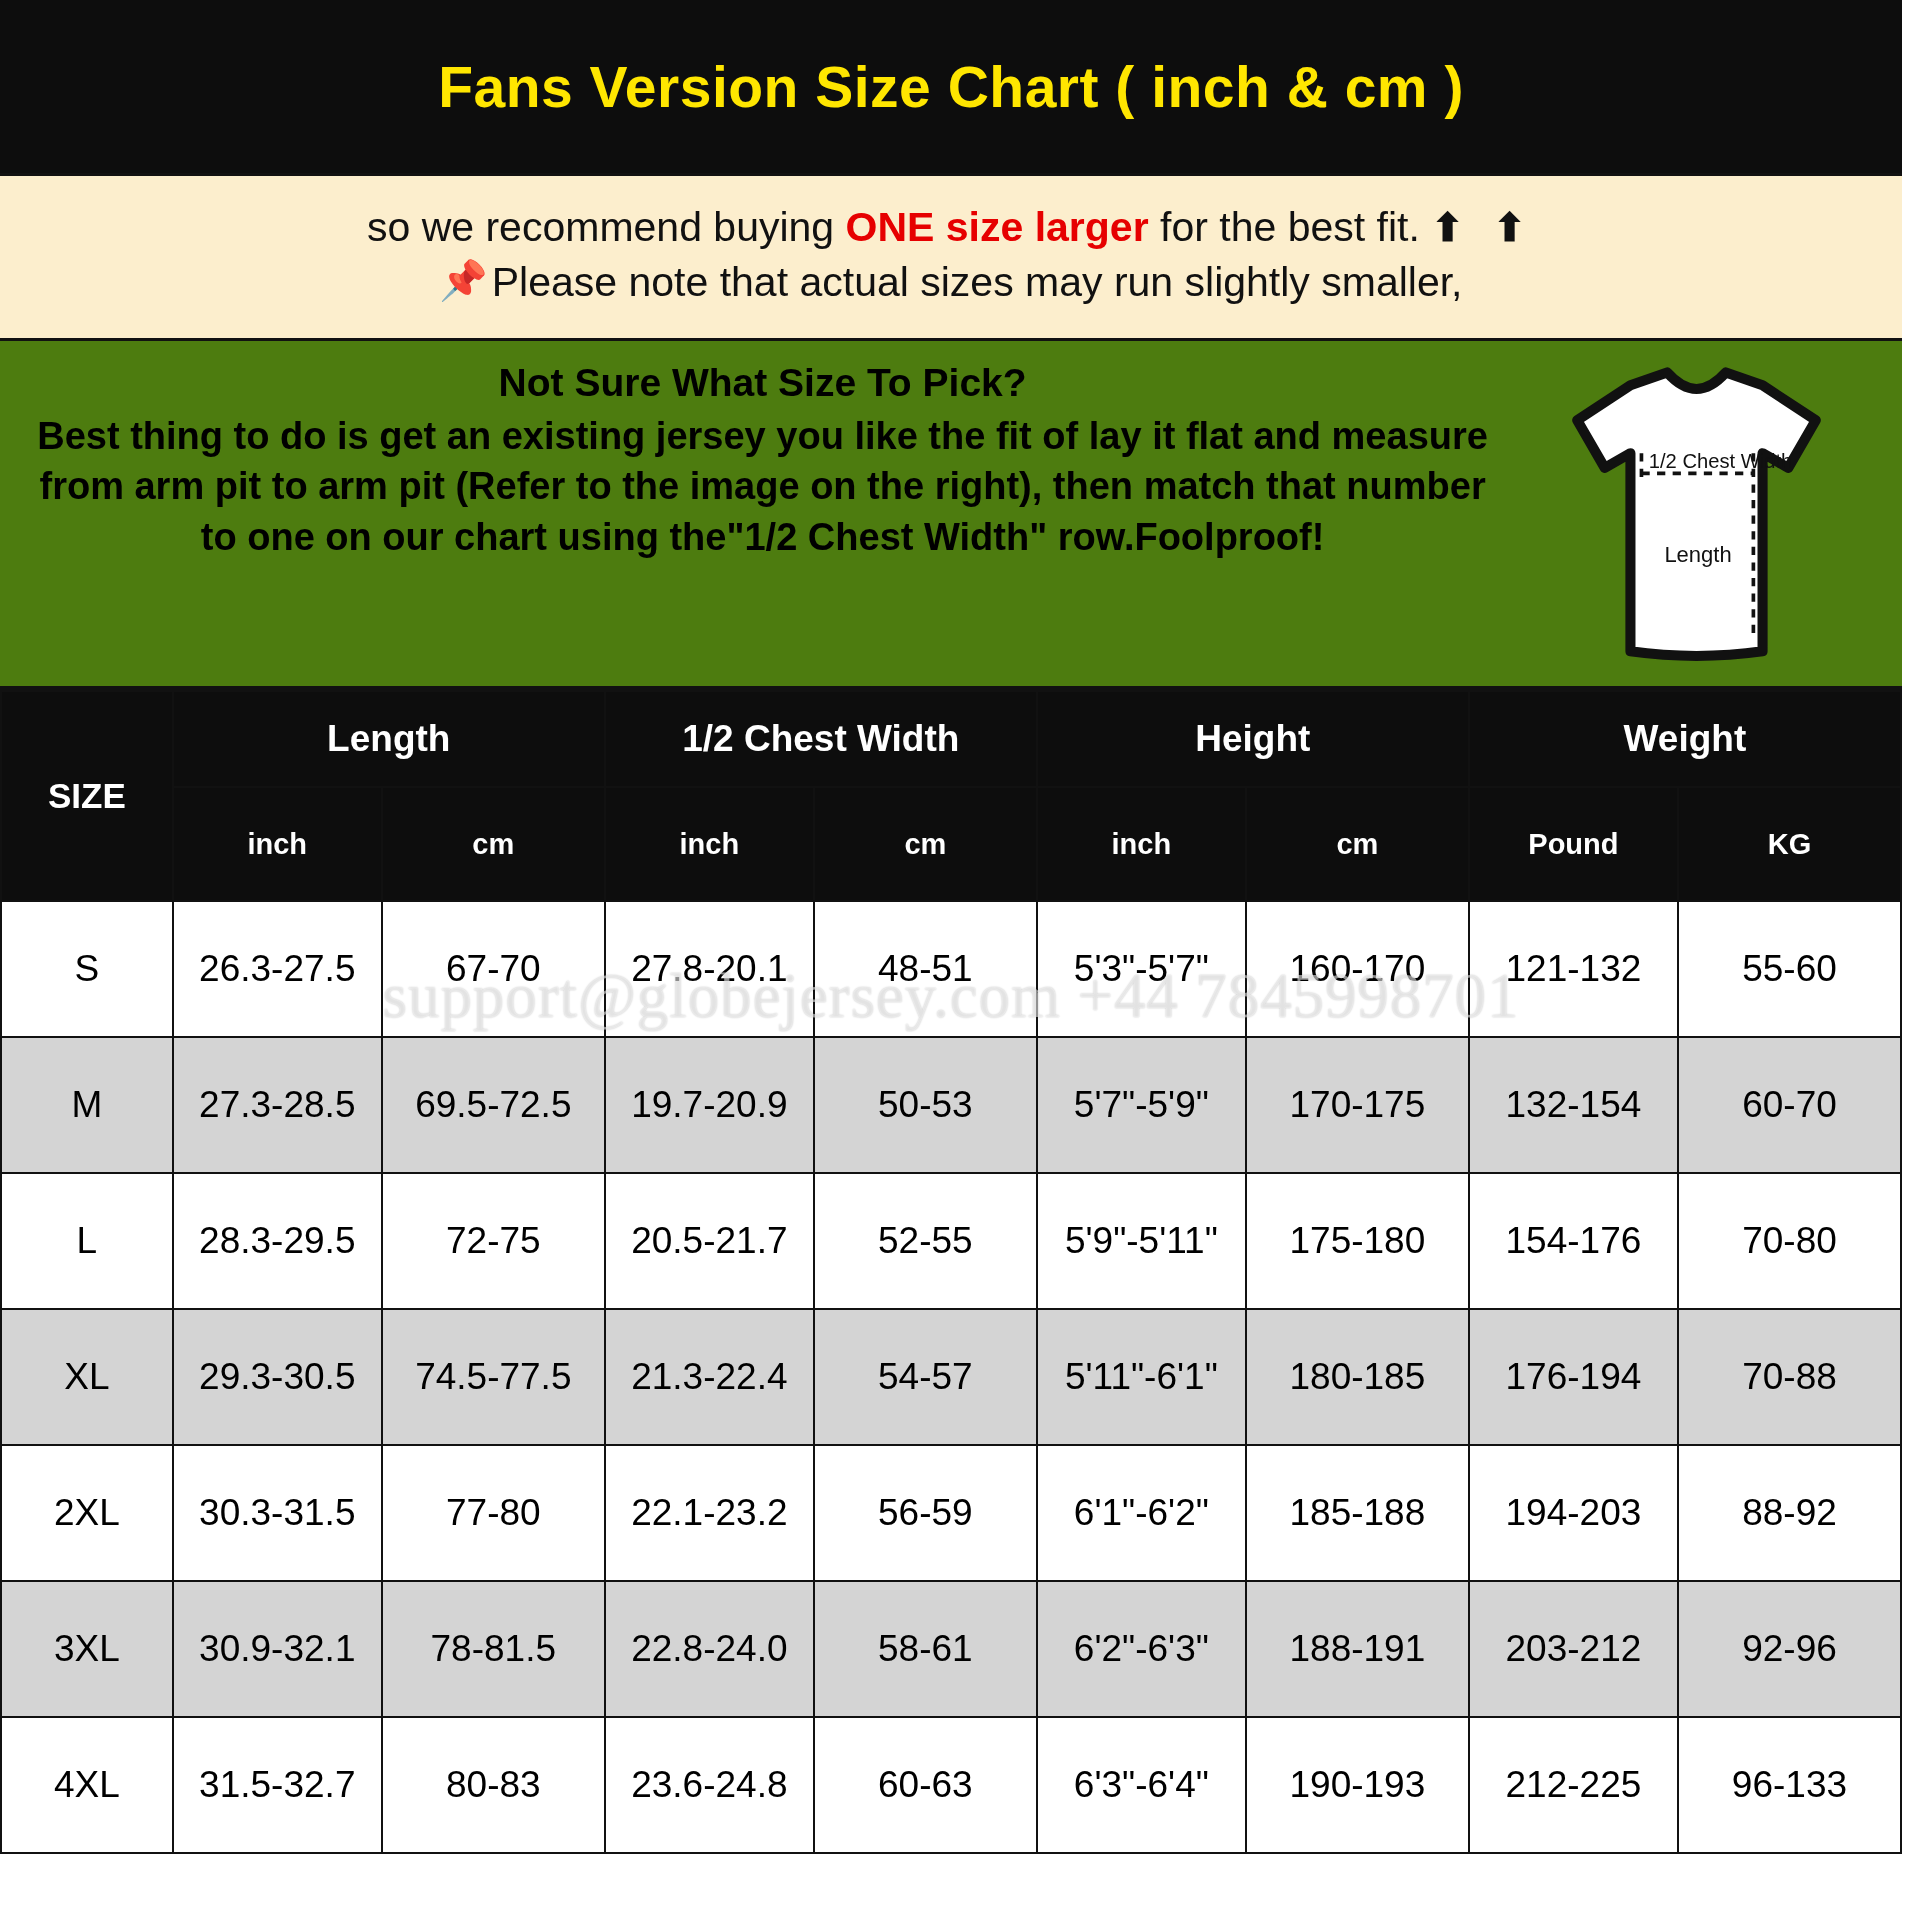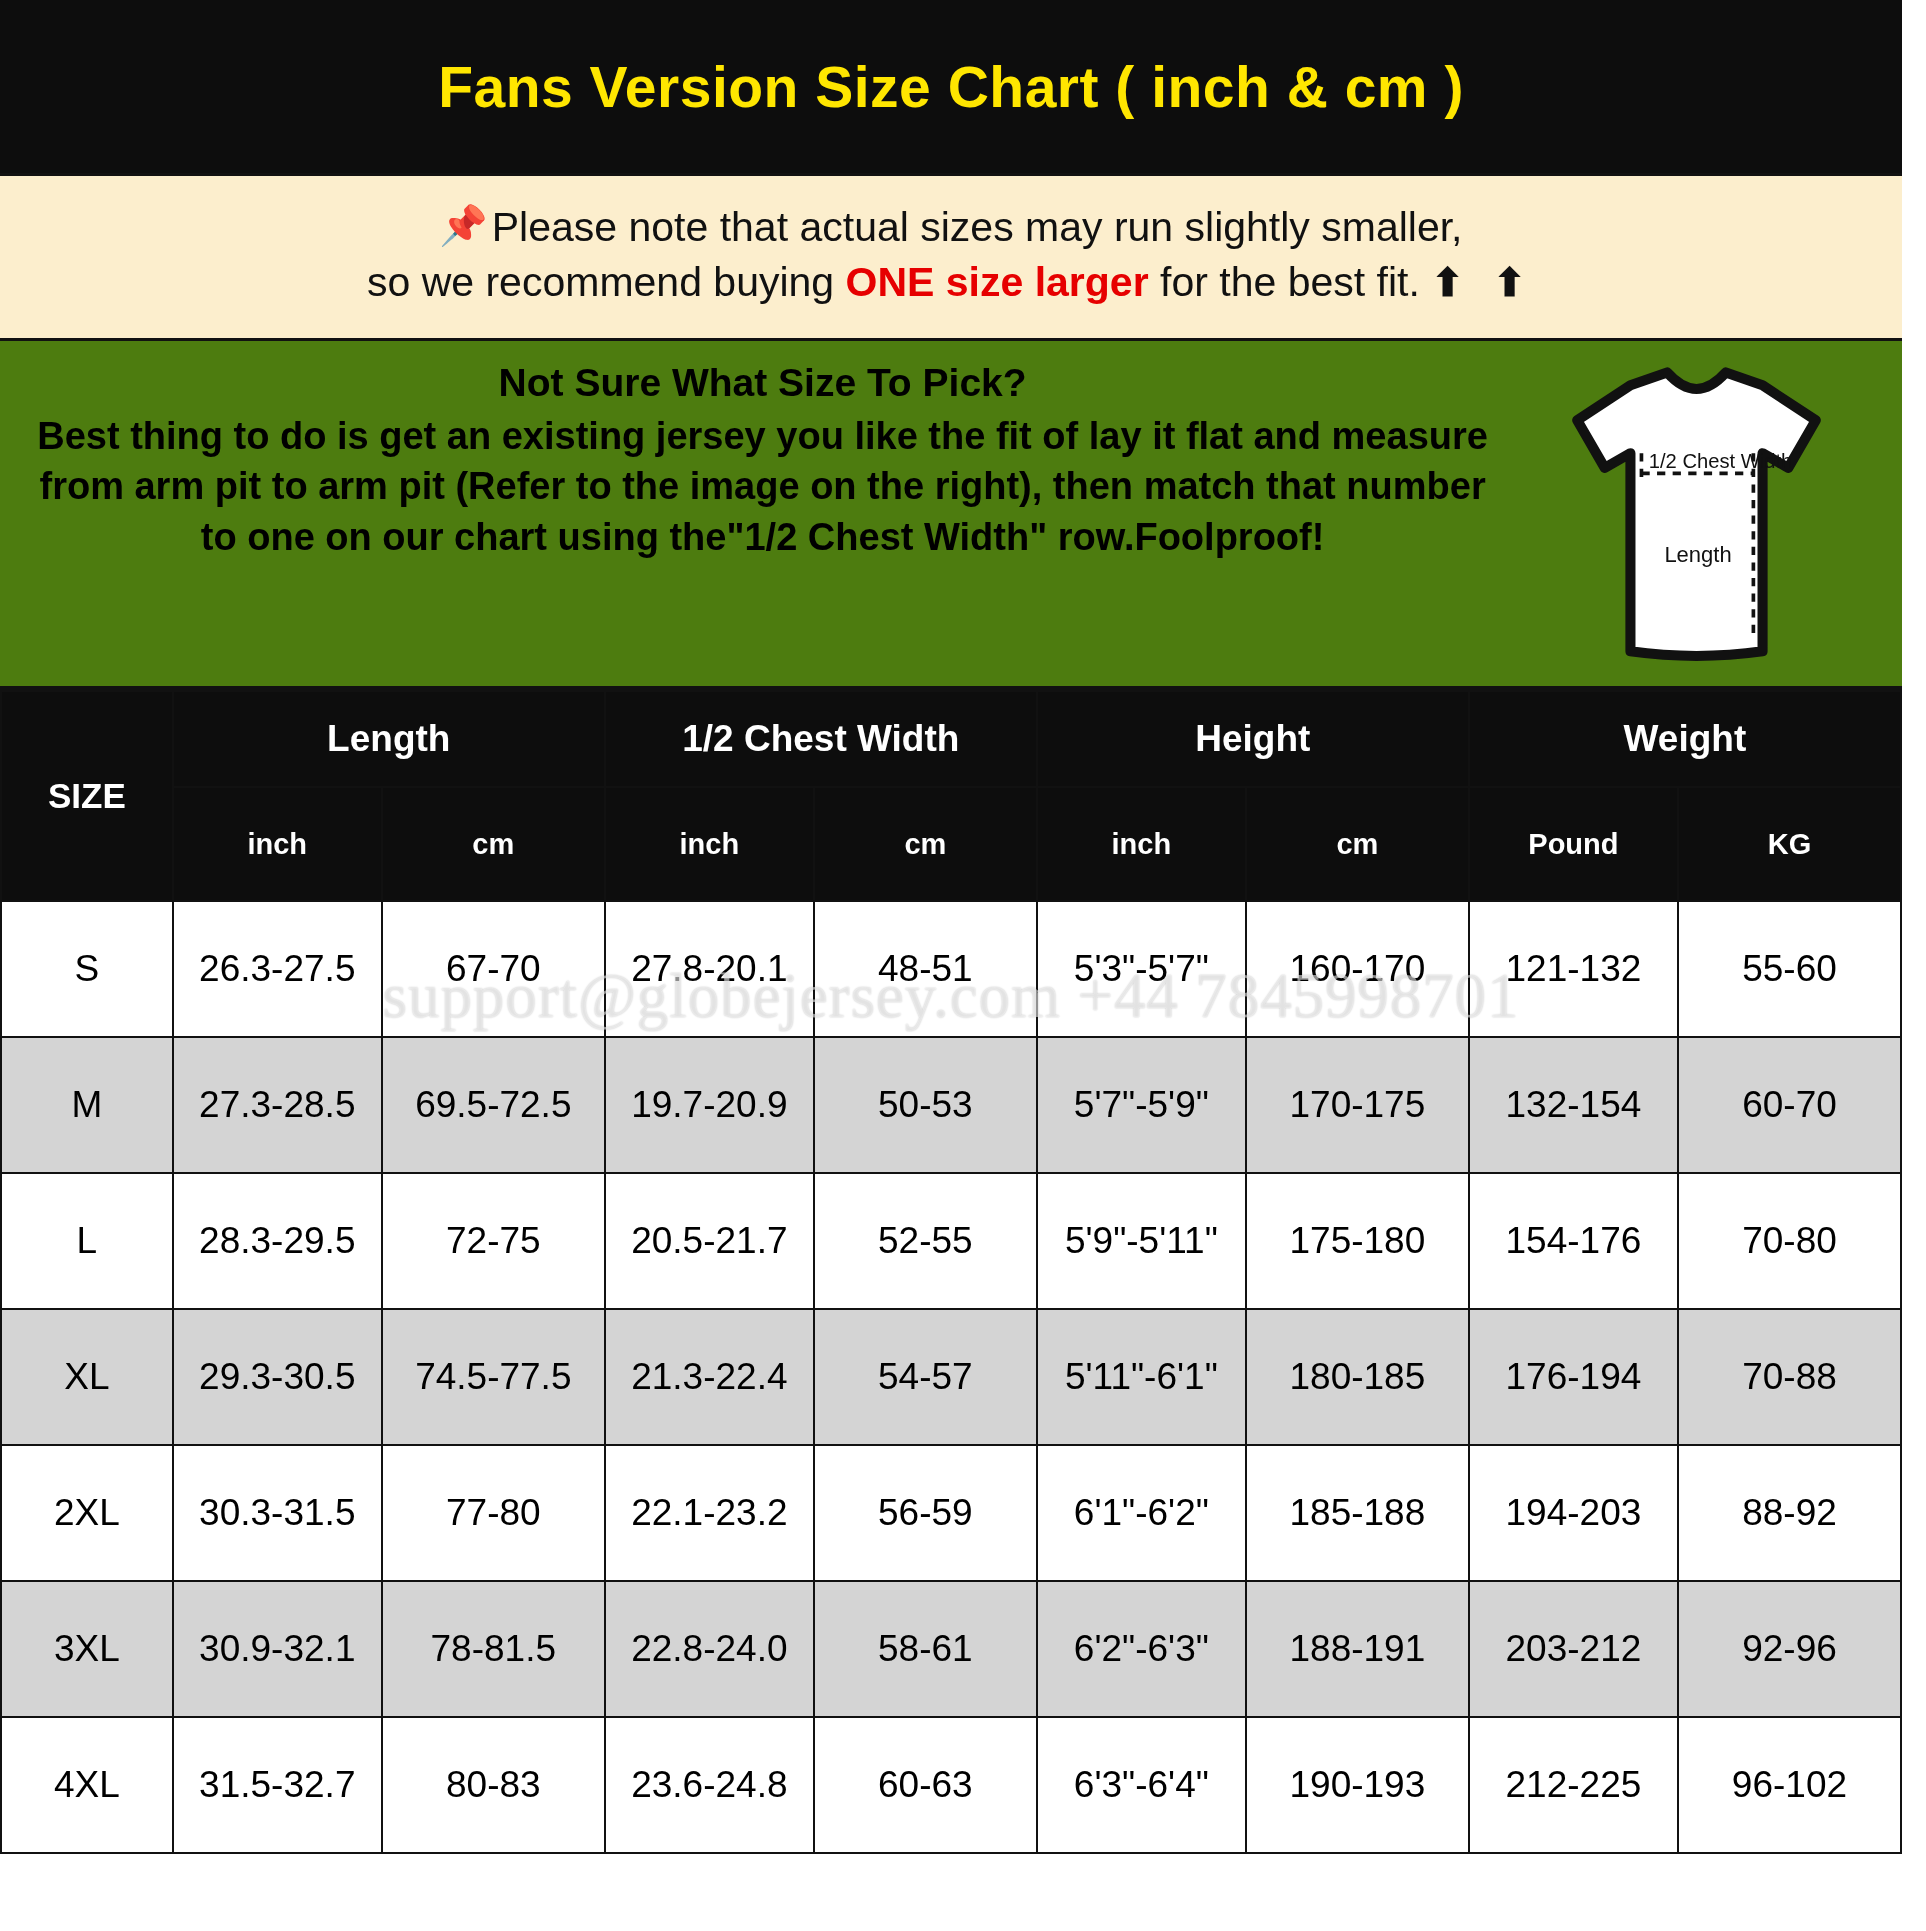--- a/index.html
+++ b/index.html
@@ -166,25 +166,25 @@
 <body>
 
 <div class="sheet">
 
   <div class="title-bar">
     <div class="title">Fans Version Size Chart ( inch &amp; cm )</div>
   </div>
 
   <div class="note-band">
     <div class="note-line">
-      <span class="pin-icon">📌</span><span>Please note that actual sizes may run slightly smaller,</span>
+      <span>so we recommend buying </span><span class="red-strong">ONE size larger</span><span> for the best fit.</span>
+      <span class="arrow-up">⬆ ⬆</span>
     </div>
     <div class="note-line">
-      <span>so we recommend buying </span><span class="red-strong">ONE size larger</span><span> for the best fit.</span>
-      <span class="arrow-up">⬆ ⬆</span>
+      <span class="pin-icon">📌</span><span>Please note that actual sizes may run slightly smaller,</span>
     </div>
   </div>
 
   <div class="help-section">
     <div class="help-text">
       <div class="help-title">Not Sure What Size To Pick?</div>
       <div class="help-body">Best thing to do is get an existing jersey you like the fit of lay it flat and measure from arm pit to arm pit (Refer to the image on the right), then match that number to one on our chart using the"1/2 Chest Width" row.Foolproof!</div>
     </div>
     <div class="tee-wrap">
       <svg width="367" height="303" viewBox="0 0 400 330">
@@ -300,21 +300,21 @@
       </tr>
       <tr>
         <td class="size-cell">4XL</td>
         <td>31.5-32.7</td>
         <td>80-83</td>
         <td>23.6-24.8</td>
         <td>60-63</td>
         <td>6'3"-6'4"</td>
         <td>190-193</td>
         <td>212-225</td>
-        <td>96-102</td>
+        <td>96-133</td>
       </tr>
     </tbody>
   </table>
 
   <div class="watermark">support@globejersey.com  +44 7845998701</div>
 
 </div>
 
 
 </body></html>

